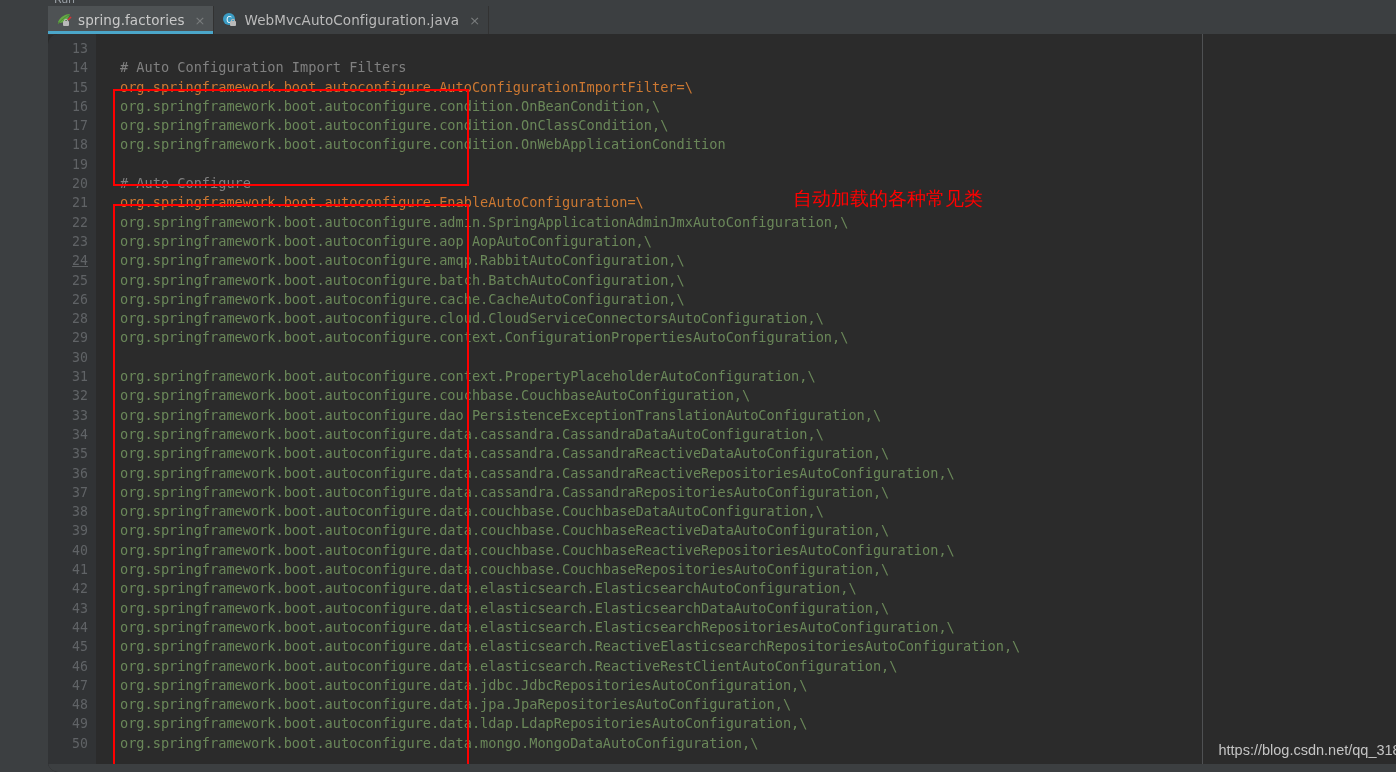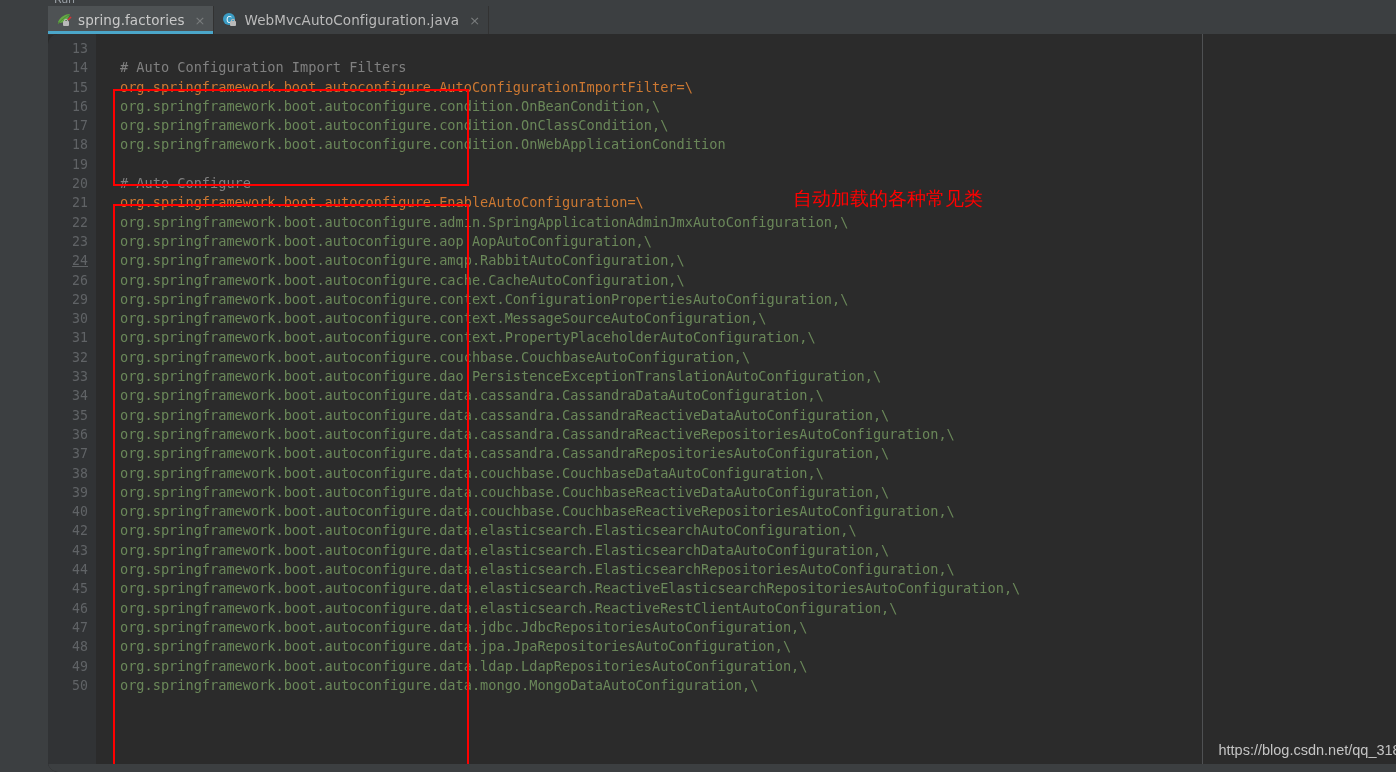--- a/index.html
+++ b/index.html
@@ -266,33 +266,36 @@
           <div class="line"><span class="lno" style="top: 0px;">15</span><span class="ltext"><span class="c-key" style="white-space: pre;">org.springframework.boot.autoconfigure.AutoConfigurationImportFilter=\</span></span></div>
           <div class="line"><span class="lno" style="top: 0px;">16</span><span class="ltext"><span class="c-val" style="white-space: pre;">org.springframework.boot.autoconfigure.condition.OnBeanCondition,\</span></span></div>
           <div class="line"><span class="lno" style="top: 0px;">17</span><span class="ltext"><span class="c-val" style="white-space: pre;">org.springframework.boot.autoconfigure.condition.OnClassCondition,\</span></span></div>
           <div class="line"><span class="lno" style="top: 0px;">18</span><span class="ltext"><span class="c-val" style="white-space: pre;">org.springframework.boot.autoconfigure.condition.OnWebApplicationCondition</span></span></div>
           <div class="line"><span class="lno" style="top: 0px;">19</span><span class="ltext"></span></div>
           <div class="line"><span class="lno" style="top: 0px;">20</span><span class="ltext"><span class="c-comment" style="white-space: pre;"># Auto Configure</span></span></div>
           <div class="line"><span class="lno" style="top: 0px;">21</span><span class="ltext"><span class="c-key" style="white-space: pre;">org.springframework.boot.autoconfigure.EnableAutoConfiguration=\</span></span></div>
           <div class="line"><span class="lno" style="top: 0px;">22</span><span class="ltext"><span class="c-val" style="white-space: pre;">org.springframework.boot.autoconfigure.admin.SpringApplicationAdminJmxAutoConfiguration,\</span></span></div>
           <div class="line"><span class="lno" style="top: 0px;">23</span><span class="ltext"><span class="c-val" style="white-space: pre;">org.springframework.boot.autoconfigure.aop.AopAutoConfiguration,\</span></span></div>
           <div class="line"><span class="lno" style="top: 0px; text-decoration: underline;">24</span><span class="ltext"><span class="c-val" style="white-space: pre;">org.springframework.boot.autoconfigure.amqp.RabbitAutoConfiguration,\</span></span></div>
+          <div class="line"><span class="lno" style="top: 0px;">25</span><span class="ltext"><span class="c-val" style="white-space: pre;">org.springframework.boot.autoconfigure.batch.BatchAutoConfiguration,\</span></span></div>
           <div class="line"><span class="lno" style="top: 0px;">26</span><span class="ltext"><span class="c-val" style="white-space: pre;">org.springframework.boot.autoconfigure.cache.CacheAutoConfiguration,\</span></span></div>
+          <div class="line"><span class="lno" style="top: 0px;">28</span><span class="ltext"><span class="c-val" style="white-space: pre;">org.springframework.boot.autoconfigure.cloud.CloudServiceConnectorsAutoConfiguration,\</span></span></div>
           <div class="line"><span class="lno" style="top: 0px;">29</span><span class="ltext"><span class="c-val" style="white-space: pre;">org.springframework.boot.autoconfigure.context.ConfigurationPropertiesAutoConfiguration,\</span></span></div>
-          <div class="line"><span class="lno" style="top: 0px;">30</span><span class="ltext"><span class="c-val" style="white-space: pre;">org.springframework.boot.autoconfigure.context.MessageSourceAutoConfiguration,\</span></span></div>
+          <div class="line"><span class="lno" style="top: 0px;">30</span></div>
           <div class="line"><span class="lno" style="top: 0px;">31</span><span class="ltext"><span class="c-val" style="white-space: pre;">org.springframework.boot.autoconfigure.context.PropertyPlaceholderAutoConfiguration,\</span></span></div>
           <div class="line"><span class="lno" style="top: 0px;">32</span><span class="ltext"><span class="c-val" style="white-space: pre;">org.springframework.boot.autoconfigure.couchbase.CouchbaseAutoConfiguration,\</span></span></div>
           <div class="line"><span class="lno" style="top: 0px;">33</span><span class="ltext"><span class="c-val" style="white-space: pre;">org.springframework.boot.autoconfigure.dao.PersistenceExceptionTranslationAutoConfiguration,\</span></span></div>
           <div class="line"><span class="lno" style="top: 0px;">34</span><span class="ltext"><span class="c-val" style="white-space: pre;">org.springframework.boot.autoconfigure.data.cassandra.CassandraDataAutoConfiguration,\</span></span></div>
           <div class="line"><span class="lno" style="top: 0px;">35</span><span class="ltext"><span class="c-val" style="white-space: pre;">org.springframework.boot.autoconfigure.data.cassandra.CassandraReactiveDataAutoConfiguration,\</span></span></div>
           <div class="line"><span class="lno" style="top: 0px;">36</span><span class="ltext"><span class="c-val" style="white-space: pre;">org.springframework.boot.autoconfigure.data.cassandra.CassandraReactiveRepositoriesAutoConfiguration,\</span></span></div>
           <div class="line"><span class="lno" style="top: 0px;">37</span><span class="ltext"><span class="c-val" style="white-space: pre;">org.springframework.boot.autoconfigure.data.cassandra.CassandraRepositoriesAutoConfiguration,\</span></span></div>
           <div class="line"><span class="lno" style="top: 0px;">38</span><span class="ltext"><span class="c-val" style="white-space: pre;">org.springframework.boot.autoconfigure.data.couchbase.CouchbaseDataAutoConfiguration,\</span></span></div>
           <div class="line"><span class="lno" style="top: 0px;">39</span><span class="ltext"><span class="c-val" style="white-space: pre;">org.springframework.boot.autoconfigure.data.couchbase.CouchbaseReactiveDataAutoConfiguration,\</span></span></div>
           <div class="line"><span class="lno" style="top: 0px;">40</span><span class="ltext"><span class="c-val" style="white-space: pre;">org.springframework.boot.autoconfigure.data.couchbase.CouchbaseReactiveRepositoriesAutoConfiguration,\</span></span></div>
+          <div class="line"><span class="lno" style="top: 0px;">41</span><span class="ltext"><span class="c-val" style="white-space: pre;">org.springframework.boot.autoconfigure.data.couchbase.CouchbaseRepositoriesAutoConfiguration,\</span></span></div>
           <div class="line"><span class="lno" style="top: 0px;">42</span><span class="ltext"><span class="c-val" style="white-space: pre;">org.springframework.boot.autoconfigure.data.elasticsearch.ElasticsearchAutoConfiguration,\</span></span></div>
           <div class="line"><span class="lno" style="top: 0px;">43</span><span class="ltext"><span class="c-val" style="white-space: pre;">org.springframework.boot.autoconfigure.data.elasticsearch.ElasticsearchDataAutoConfiguration,\</span></span></div>
           <div class="line"><span class="lno" style="top: 0px;">44</span><span class="ltext"><span class="c-val" style="white-space: pre;">org.springframework.boot.autoconfigure.data.elasticsearch.ElasticsearchRepositoriesAutoConfiguration,\</span></span></div>
           <div class="line"><span class="lno" style="top: 0px;">45</span><span class="ltext"><span class="c-val" style="white-space: pre;">org.springframework.boot.autoconfigure.data.elasticsearch.ReactiveElasticsearchRepositoriesAutoConfiguration,\</span></span></div>
           <div class="line"><span class="lno" style="top: 0px;">46</span><span class="ltext"><span class="c-val" style="white-space: pre;">org.springframework.boot.autoconfigure.data.elasticsearch.ReactiveRestClientAutoConfiguration,\</span></span></div>
           <div class="line"><span class="lno" style="top: 0px;">47</span><span class="ltext"><span class="c-val" style="white-space: pre;">org.springframework.boot.autoconfigure.data.jdbc.JdbcRepositoriesAutoConfiguration,\</span></span></div>
           <div class="line"><span class="lno" style="top: 0px;">48</span><span class="ltext"><span class="c-val" style="white-space: pre;">org.springframework.boot.autoconfigure.data.jpa.JpaRepositoriesAutoConfiguration,\</span></span></div>
           <div class="line"><span class="lno" style="top: 0px;">49</span><span class="ltext"><span class="c-val" style="white-space: pre;">org.springframework.boot.autoconfigure.data.ldap.LdapRepositoriesAutoConfiguration,\</span></span></div>
           <div class="line"><span class="lno" style="top: 0px;">50</span><span class="ltext"><span class="c-val" style="white-space: pre;">org.springframework.boot.autoconfigure.data.mongo.MongoDataAutoConfiguration,\</span></span></div>
         </div>

